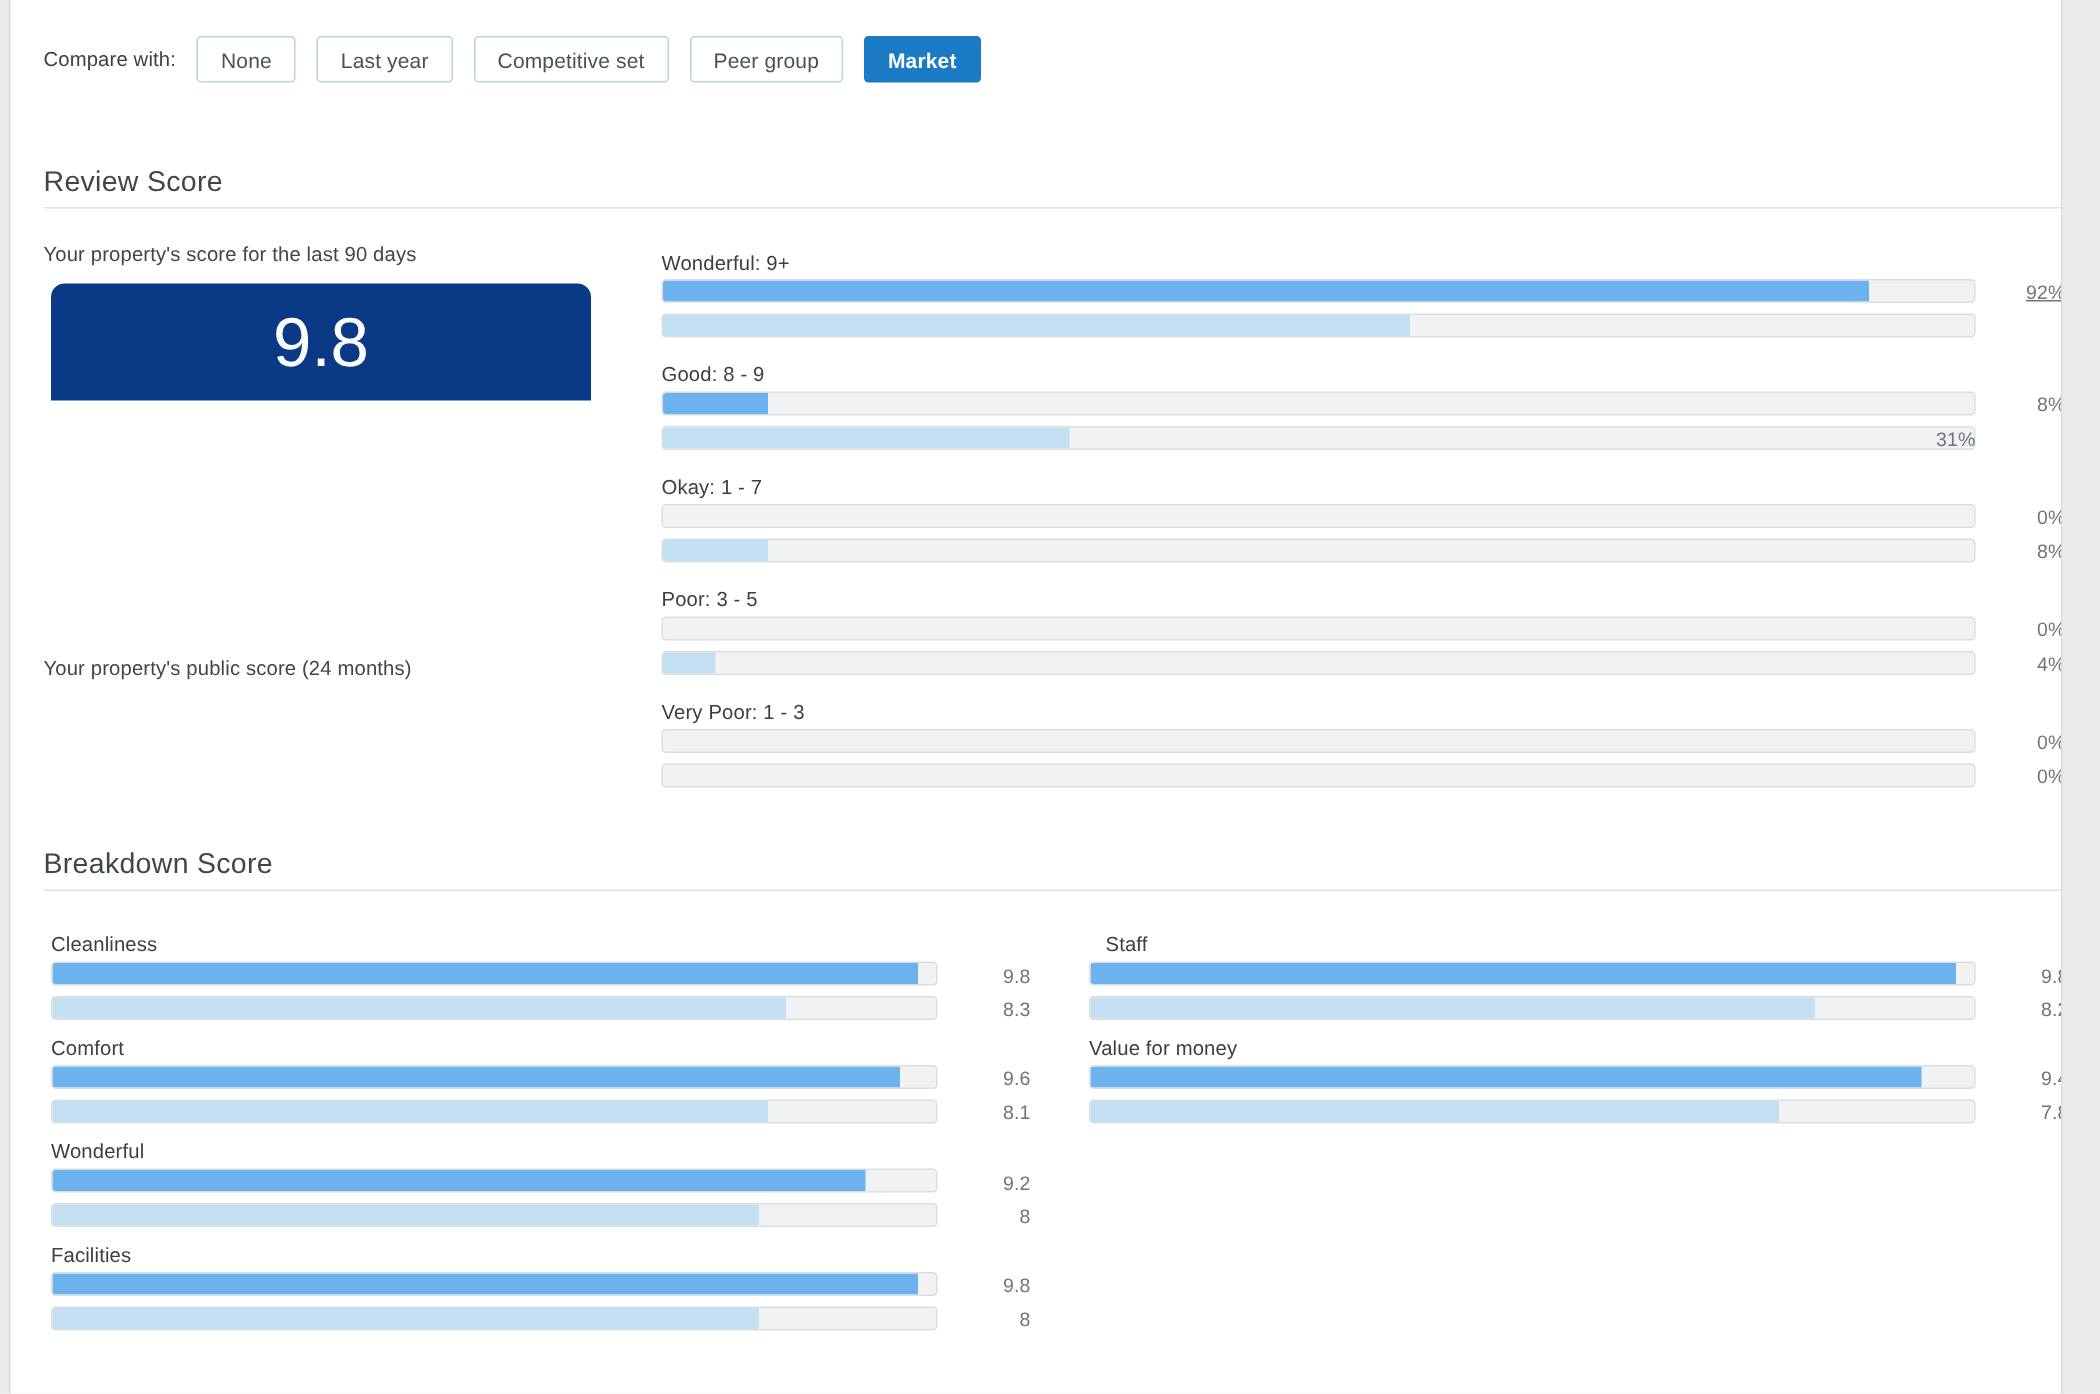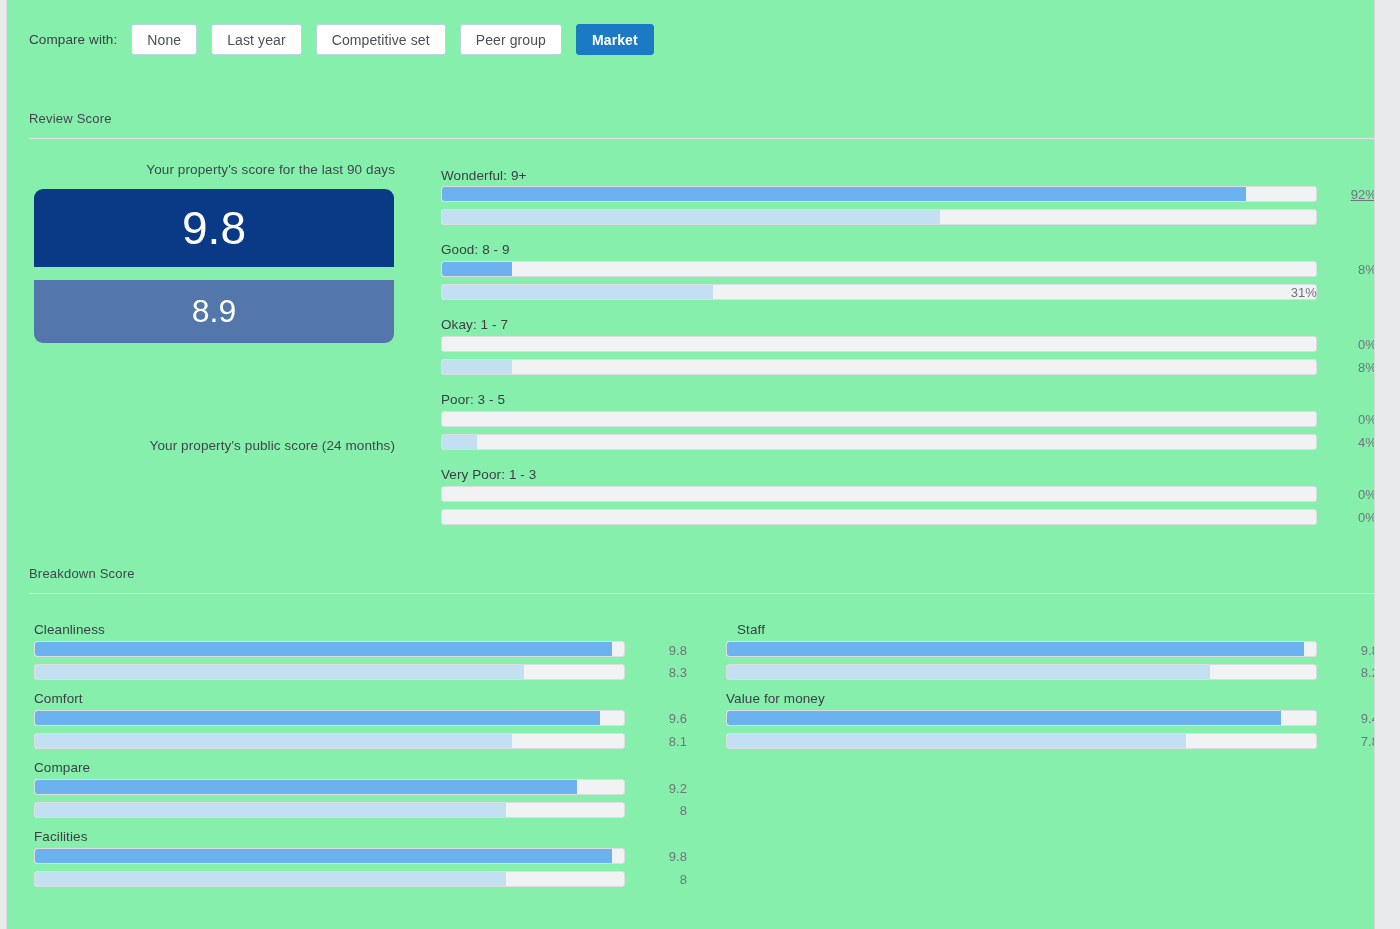--- a/index.html
+++ b/index.html
@@ -10,21 +10,21 @@
     background: #e9eaec;
     font-family: "Liberation Sans", sans-serif;
   }
 
   .page {
     position: absolute;
     left: 6px;
     top: 0;
     width: 1369px;
     height: 929px;
-    background: #86efac;
+    background: #ffffff;
     border-left: 1px solid #d8d9db;
     border-right: 1px solid #d8d9db;
     overflow: hidden;
   }
 
   
   .compare-bar {
     position: absolute;
     left: 22px;
     top: 24px;
@@ -56,36 +56,36 @@
   .cbtn.active {
     background: #1a7bc4;
     border-color: #1a7bc4;
     color: #ffffff;
     font-weight: bold;
   }
 
   
   .section-title {
     position: absolute;
-    font-size: 13px;
+    font-size: 19px;
     color: #41464d;
     letter-spacing: .2px;
   }
   .section-rule {
     position: absolute;
     height: 1px;
     background: #e0e1e3;
   }
 
   
   .score-caption {
     position: absolute;
     font-size: 13.5px;
     color: #41464d;
-    text-align: right;
+    text-align: left;
     letter-spacing: .1px;
   }
   .score-box {
     position: absolute;
     display: flex;
     align-items: center;
     justify-content: center;
     color: #ffffff;
   }
   .score-box.primary {
@@ -167,21 +167,20 @@
     <button class="cbtn">Competitive set</button>
     <button class="cbtn">Peer group</button>
     <button class="cbtn active">Market</button>
   </div>
 
   <div class="section-title" style="left:22px; top:111px;">Review Score</div>
   <div class="section-rule" style="left:22px; top:138px; width:1347px;"></div>
 
   <div class="score-caption" style="left:22px; top:162px; width:366px;">Your property's score for the last 90 days</div>
   <div class="score-box primary" style="left:27px; top:189px; width:360px; height:78px;">9.8</div>
-  <div class="score-box secondary" style="left:27px; top:280px; width:360px; height:63px;">8.9</div>
 
   <div class="score-caption" style="left:22px; top:438px; width:366px;">Your property's public score (24 months)</div>
 
   <div class="dist-label" style="left:434px; top:168px;">Wonderful: 9+</div>
   <div class="track" style="left:434px; top:186px; width:876px; height:16px;">
     <div class="fill own" style="width:92%;"></div>
   </div>
   <div class="pct" style="left:1320px; top:187px; width:50px;text-decoration:underline;">92%</div>
   <div class="track" style="left:434px; top:209px; width:876px; height:16px;">
     <div class="fill comp" style="width:57%;"></div>
@@ -244,21 +243,21 @@
   <div class="bd-label" style="left:27px; top:691px;">Comfort</div>
   <div class="track" style="left:27px; top:710px; width:591px; height:16px;">
     <div class="fill own" style="width:96%;"></div>
   </div>
   <div class="bd-val" style="left:630px; top:711px; width:50px;">9.6</div>
   <div class="track" style="left:27px; top:733px; width:591px; height:16px;">
     <div class="fill comp" style="width:81%;"></div>
   </div>
   <div class="bd-val" style="left:630px; top:734px; width:50px;">8.1</div>
 
-  <div class="bd-label" style="left:27px; top:760px;">Compare</div>
+  <div class="bd-label" style="left:27px; top:760px;">Wonderful</div>
   <div class="track" style="left:27px; top:779px; width:591px; height:16px;">
     <div class="fill own" style="width:92%;"></div>
   </div>
   <div class="bd-val" style="left:630px; top:781px; width:50px;">9.2</div>
   <div class="track" style="left:27px; top:802px; width:591px; height:16px;">
     <div class="fill comp" style="width:80%;"></div>
   </div>
   <div class="bd-val" style="left:630px; top:803px; width:50px;">8</div>
 
   <div class="bd-label" style="left:27px; top:829px;">Facilities</div>

